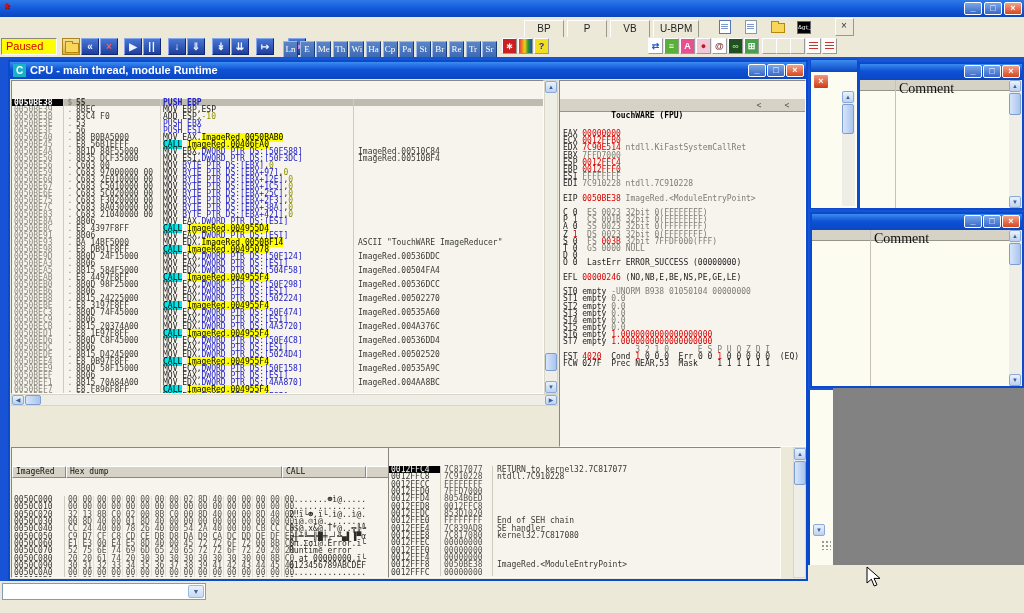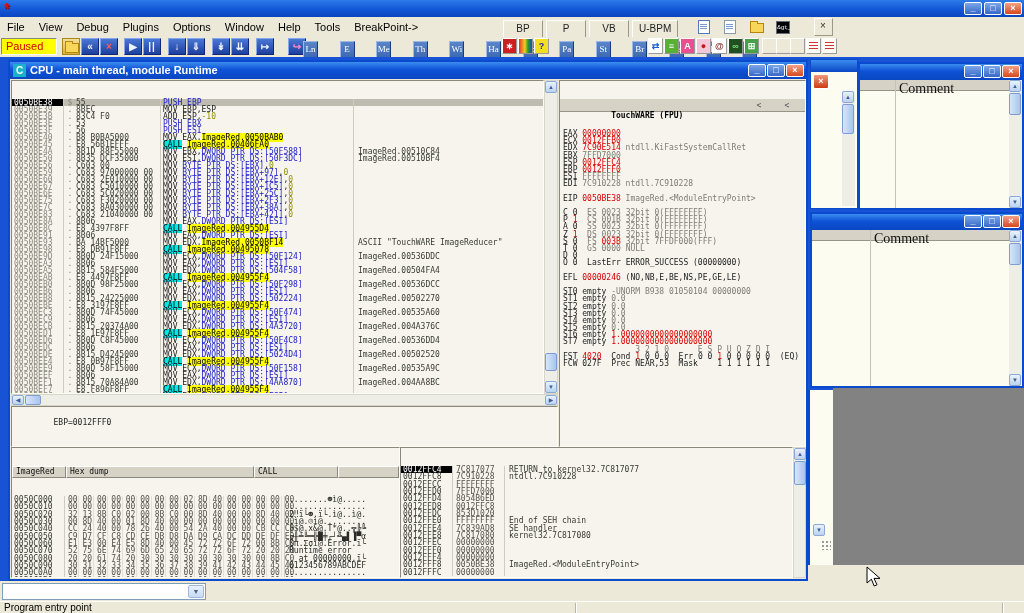--- a/index.html
+++ b/index.html
@@ -10,21 +10,21 @@
             background:linear-gradient(180deg,#2E7AE8 0%,#1257D8 55%,#0B45BE 100%);}
   .splat{position:absolute;left:4px;top:0px;color:#DE1010;font-size:14px;font-weight:bold;
          text-shadow:1px 1px 0 #7e0a0a;line-height:16px;}
   .wc{position:absolute;top:2px;width:18px;height:13px;border:1px solid #fff;border-radius:2px;
       background:linear-gradient(#7AA7E8,#3867C8);color:#fff;font-size:9px;line-height:10px;
       text-align:center;box-sizing:border-box;font-weight:bold;}
   .wc-close{background:linear-gradient(#F2A188,#D6481F);}
   .menubar{position:absolute;left:0;top:17px;width:1024px;height:20px;background:#ECE9D8;
            border-bottom:1px solid #D8D4C4;}
   .menu-item{display:inline-block;padding:3px 7px 2px 7px;font-size:11px;color:#000;}
-  .plugin-strip{position:absolute;left:503px;top:1px;white-space:nowrap;}
+  .plugin-strip{position:absolute;left:524px;top:1px;white-space:nowrap;}
   .pbtn{display:inline-block;min-width:26px;padding:0 6px;height:16px;background:#ECE9D8;
         border:1px solid;border-color:#FFFFFF #9C9888 #9C9888 #FFFFFF;font-size:10px;
         text-align:center;line-height:15px;margin-right:3px;color:#222;}
   .mico{display:inline-block;width:17px;height:16px;margin-right:3px;vertical-align:top;
         border:1px solid #ECE9D8;position:relative;text-align:center;}
   .page-gfx{position:absolute;left:3px;top:1px;width:10px;height:12px;background:#fff;
             border:1px solid #5577BB;box-shadow:inset 0 2px 0 #fff,inset 0 -2px 0 #fff;}
   .page-gfx::after{content:"";position:absolute;left:1px;top:3px;width:7px;height:1px;
             background:#7A9AD0;box-shadow:0 2px 0 #7A9AD0,0 4px 0 #7A9AD0;}
   .folder-gfx{position:absolute;left:2px;top:4px;width:12px;height:8px;background:#F7D65A;
@@ -40,21 +40,21 @@
           border:1px solid;border-color:#8A8878 #FFF #FFF #8A8878;color:#D40000;font-size:11px;
           line-height:15px;padding-left:4px;box-sizing:border-box;}
   .dbtn{position:absolute;top:1px;width:18px;height:17px;box-sizing:border-box;
         background:linear-gradient(180deg,#4A77D4,#1D3F9E);border:1px solid #10277A;
         border-top-color:#86A8EA;border-left-color:#86A8EA;color:#EFF4FF;font-size:10px;
         text-align:center;line-height:15px;font-weight:bold;}
   .lstrip{position:absolute;left:283px;top:1px;white-space:nowrap;}
   .lbtn{display:inline-block;width:15px;height:24px;background:linear-gradient(180deg,#5B85C9,#2E5EA8);
         border:1px solid #1A3C7A;border-top-color:#9DB8E4;border-left-color:#9DB8E4;color:#fff;
         font-size:9px;text-align:center;line-height:14px;margin-right:1.6px;box-sizing:border-box;
-        font-family:"Liberation Serif",serif;margin-left:20px;}
+        font-family:"Liberation Serif",serif;}
   .sico{position:absolute;top:1px;width:15px;height:16px;box-sizing:border-box;border:1px solid #999;
         border-top-color:#fff;border-left-color:#fff;font-size:9px;font-weight:bold;
         text-align:center;line-height:14px;background:#ECE9D8;}
   .rainbow{background:linear-gradient(90deg,#E33,#EE8822 25%,#EED020 45%,#2A9A2A 70%,#2244CC 100%);}
   .listico{background:#FDFCF4;}
   .listico::after{content:"";position:absolute;left:2px;top:3px;width:9px;height:9px;
         background:repeating-linear-gradient(180deg,#C33 0 1px,transparent 1px 3px);}
   
   .mdi{position:absolute;left:0;top:57px;width:1024px;height:524px;background:#1853D6;}
   
@@ -68,21 +68,21 @@
   .pane{position:absolute;background:#F6F4ED;border:1px solid;border-color:#8A887C #FDFCF5 #FDFCF5 #8A887C;
         box-sizing:border-box;overflow:hidden;}
   .mono{font-family:"DejaVu Sans Mono",monospace;font-size:8px;white-space:pre;}
   .disasm{left:1px;top:18px;width:533px;height:314px;}
   .drow{height:7px;line-height:7px;}
   .c-addr{display:inline-block;width:52px;padding-left:2px;color:#8A887C;border-right:1px solid #CFCCBF;box-sizing:border-box;}
   .c-mark{display:inline-block;width:12px;text-align:center;color:#8A887C;}
   .c-bytes{display:inline-block;width:85px;color:#3A3A34;border-right:1px solid #CFCCBF;box-sizing:border-box;}
   .c-instr{display:inline-block;width:193px;padding-left:2px;color:#222;border-right:1px solid #CFCCBF;box-sizing:border-box;}
   .c-comm{padding-left:4px;color:#3A3A34;}
-  .drow.sel{background:#BEBBB1;}
+  .drow.sel{background:#BEBBB1;font-weight:bold;}
   .drow.sel .c-addr{background:#000;color:#fff;}
   .hl-call{background:#00E6E6;color:#000;}
   .hl-tgt{background:#FFFF00;color:#000;}
   .c-blue{color:#2020C8;}
   .c-imm{color:#8F8F00;}
   .vscroll{position:absolute;left:534px;top:18px;width:14px;height:314px;background:#EFEEE6;
            border:1px solid #D8D5C9;box-sizing:border-box;}
   .sbtn{position:absolute;left:0px;width:12px;height:12px;box-sizing:border-box;
         background:linear-gradient(180deg,#EAF2FC,#BDD2F0);border:1px solid #8AA8D8;border-radius:2px;
         color:#3E5F94;font-size:6px;text-align:center;line-height:10px;}
@@ -99,21 +99,21 @@
   .t-k{color:#222;}.t-r{color:#D80000;}.t-g{color:#7E7C72;}
   .dump{left:1px;top:385px;width:389px;height:131px;}
   .dump-hdr{display:flex;height:12px;background:#D6D2C6;}
   .dh{border:1px solid;border-color:#FFF #8A887C #8A887C #FFF;box-sizing:border-box;
       padding-left:3px;line-height:10px;color:#111;}
   .durow{height:7.35px;line-height:7.35px;}
   .du-a{display:inline-block;width:53px;padding-left:2px;color:#3A3A34;border-right:1px solid #CFCCBF;box-sizing:border-box;}
   .du-h{display:inline-block;width:216px;padding-left:3px;color:#55534B;
         background:repeating-linear-gradient(90deg,transparent 0 13.46px,#E2DFD4 13.46px 14.46px);}
   .du-t{display:inline-block;width:84px;padding-left:4px;color:#2A2A26;border-left:1px solid #CFCCBF;box-sizing:border-box;}
-  .stackp{left:390px;top:385px;width:393px;height:131px;}
+  .stackp{left:378px;top:385px;width:393px;height:131px;}
   .strow{height:7.35px;line-height:7.35px;}
   .st-a{display:inline-block;width:52px;padding-left:2px;color:#3A3A34;border-right:1px solid #CFCCBF;box-sizing:border-box;}
   .st-a.sel{background:#000;color:#fff;}
   .st-v{display:inline-block;width:52px;padding-left:3px;color:#55534B;border-right:1px solid #CFCCBF;box-sizing:border-box;}
   .st-c{padding-left:4px;color:#3A3A34;}
   .stackscroll{position:absolute;left:783px;top:385px;width:13px;height:131px;background:#EFEEE6;
         border:1px solid #D8D5C9;box-sizing:border-box;}
   
   .backA{position:absolute;left:810px;top:2px;width:48px;height:150px;background:#FDFCF0;
          border:1px solid #0A4ACD;box-sizing:border-box;}
@@ -156,21 +156,20 @@
 <div class="screen">
 
   <div class="titlebar">
     <span class="splat">*</span>
     <div class="wc" style="right:42px;">_</div>
     <div class="wc" style="right:22px;">□</div>
     <div class="wc wc-close" style="right:2px;">×</div>
   </div>
 
   <div class="menubar">
-    <span><span class="menu-item">File</span><span class="menu-item">View</span><span class="menu-item">Debug</span><span class="menu-item">Plugins</span><span class="menu-item">Options</span><span class="menu-item">Window</span><span class="menu-item">Help</span><span class="menu-item">Tools</span><span class="menu-item">BreakPoint-&gt;</span></span>
     <span class="plugin-strip">
       <span><span class="pbtn">BP</span><span class="pbtn">P</span><span class="pbtn">VB</span><span class="pbtn">U-BPM</span></span>
       <span class="mico" style="margin-left:8px;"><span class="page-gfx"></span></span>
       <span class="mico"><span class="page-gfx" style="border-color:#8899AA"></span></span>
       <span class="mico"><span class="folder-gfx"></span></span>
       <span class="mico"><span class="console-gfx">&amp;gt;_</span></span>
       <span class="mico xsmall" style="margin-left:14px;">×</span>
     </span>
   </div>
 
@@ -227,37 +226,34 @@
         <div class="sthumb" style="top:272px;height:18px;"></div>
         <div class="sbtn" style="bottom:0;">▼</div>
       </div>
 
       <div class="hscroll">
         <div class="sbtn" style="left:0;top:0;height:10px;line-height:8px;">◀</div>
         <div class="sthumb" style="left:13px;top:0;width:16px;height:10px;"></div>
         <div class="sbtn" style="right:0;left:auto;top:0;height:10px;line-height:8px;position:absolute;">▶</div>
       </div>
 
-      <div class="pane info mono">
-        <span>EBP=0012FFF0</span>
-      </div>
 
       <div class="pane regs mono">
         <div class="pane-hdr">
           <span>TouchWARE (FPU)</span>
           <span class="reg-col" style="right:36px;">&lt;</span>
           <span class="reg-col" style="right:8px;">&lt;</span>
         </div>
         <div><div class="rline"><span class="t-k">EAX </span><span class="t-r">00000000</span></div><div class="rline"><span class="t-k">ECX </span><span class="t-r">0012FFB0</span></div><div class="rline"><span class="t-k">EDX </span><span class="t-r">7C90E514</span><span class="t-g"> ntdll.KiFastSystemCallRet</span></div><div class="rline"><span class="t-k">EBX </span><span class="t-g">7FFD7000</span></div><div class="rline"><span class="t-k">ESP </span><span class="t-r">0012FFC4</span></div><div class="rline"><span class="t-k">EBP </span><span class="t-r">0012FFF0</span></div><div class="rline"><span class="t-k">ESI </span><span class="t-g">FFFFFFFF</span></div><div class="rline"><span class="t-k">EDI </span><span class="t-g">7C910228</span><span class="t-g"> ntdll.7C910228</span></div><div class="rline">&nbsp;</div><div class="rline"><span class="t-k">EIP </span><span class="t-r">0050BE38</span><span class="t-g"> ImageRed.&lt;ModuleEntryPoint&gt;</span></div><div class="rline">&nbsp;</div><div class="rline"><span class="t-k">C 0  </span><span class="t-g">ES 0023 32bit 0(FFFFFFFF)</span></div><div class="rline"><span class="t-k">P </span><span class="t-r">1</span><span class="t-k">  </span><span class="t-g">CS 001B 32bit 0(FFFFFFFF)</span></div><div class="rline"><span class="t-k">A 0  </span><span class="t-g">SS 0023 32bit 0(FFFFFFFF)</span></div><div class="rline"><span class="t-k">Z </span><span class="t-r">1</span><span class="t-k">  </span><span class="t-g">DS 0023 32bit 0(FFFFFFFF)</span></div><div class="rline"><span class="t-k">S 0  </span><span class="t-g">FS </span><span class="t-r">003B</span><span class="t-g"> 32bit 7FFDF000(FFF)</span></div><div class="rline"><span class="t-k">T 0  </span><span class="t-g">GS 0000 NULL</span></div><div class="rline"><span class="t-k">D 0</span></div><div class="rline"><span class="t-k">O 0  </span><span class="t-k">LastErr ERROR_SUCCESS (00000000)</span></div><div class="rline">&nbsp;</div><div class="rline"><span class="t-k">EFL </span><span class="t-r">00000246</span><span class="t-k"> (NO,NB,E,BE,NS,PE,GE,LE)</span></div><div class="rline">&nbsp;</div><div class="rline"><span class="t-k">ST0 empty </span><span class="t-g">-UNORM B938 01050104 00000000</span></div><div class="rline"><span class="t-k">ST1 empty </span><span class="t-g">0.0</span></div><div class="rline"><span class="t-k">ST2 empty </span><span class="t-g">0.0</span></div><div class="rline"><span class="t-k">ST3 empty </span><span class="t-g">0.0</span></div><div class="rline"><span class="t-k">ST4 empty </span><span class="t-g">0.0</span></div><div class="rline"><span class="t-k">ST5 empty </span><span class="t-g">0.0</span></div><div class="rline"><span class="t-k">ST6 empty </span><span class="t-r">1.0000000000000000000</span></div><div class="rline"><span class="t-k">ST7 empty </span><span class="t-r">1.0000000000000000000</span></div><div class="rline"><span class="t-g">               3 2 1 0      E S P U O Z D I</span></div><div class="rline"><span class="t-k">FST </span><span class="t-r">4020</span><span class="t-k">  Cond </span><span class="t-r">1</span><span class="t-k"> 0 0 0  Err 0 0 </span><span class="t-r">1</span><span class="t-k"> 0 0 0 0 0  (EQ)</span></div><div class="rline"><span class="t-k">FCW 027F  Prec NEAR,53  Mask    1 1 1 1 1 1</span></div></div>
       </div>
 
       <div class="pane dump mono">
         <div class="dump-hdr">
           <div class="dh" style="width:54px;">ImageRed</div>
-          <div class="dh" style="width:188px;">Hex dump</div>
+          <div class="dh" style="width:216px;">Hex dump</div>
           <div class="dh" style="width:84px;">CALL</div>
           <div class="dh" style="flex:1;"></div>
         </div>
         <div><div class="durow"><span class="du-a">0050C000</span><span class="du-h">00 00 00 00 00 00 00 00 02 8D 40 00 00 00 00 00</span><span class="du-t">........☻ì@.....</span></div><div class="durow"><span class="du-a">0050C010</span><span class="du-h">00 00 00 00 00 00 00 00 00 00 00 00 00 00 00 00</span><span class="du-t">................</span></div><div class="durow"><span class="du-a">0050C020</span><span class="du-h">32 13 8B C0 02 00 8B C0 00 8D 40 00 00 8D 40 00</span><span class="du-t">2‼ï└☻.ï└.ì@..ì@.</span></div><div class="durow"><span class="du-a">0050C030</span><span class="du-h">00 8D 40 00 01 8D 40 00 00 00 00 00 00 00 00 00</span><span class="du-t">.ì@.☺ì@.........</span></div><div class="durow"><span class="du-a">0050C040</span><span class="du-h">CC 24 40 00 78 26 40 00 54 2A 40 00 00 CB CC C8</span><span class="du-t">╠$@.x&amp;@.T*@..╦╠╚</span></div><div class="durow"><span class="du-a">0050C050</span><span class="du-h">C9 D7 CF C8 CD CE DB D8 DA D9 CA DC DD DE DF E0</span><span class="du-t">╔╫╧╚═╬█╪┌┘╩▄▌▐▀α</span></div><div class="durow"><span class="du-a">0050C060</span><span class="du-h">E1 E3 00 E4 E5 8D 40 00 45 72 72 6F 72 00 8B C0</span><span class="du-t">ßπ.Σσì@.Error.ï└</span></div><div class="durow"><span class="du-a">0050C070</span><span class="du-h">52 75 6E 74 69 6D 65 20 65 72 72 6F 72 20 20 20</span><span class="du-t">Runtime error   </span></div><div class="durow"><span class="du-a">0050C080</span><span class="du-h">20 20 61 74 20 30 30 30 30 30 30 30 30 00 8B C0</span><span class="du-t">  at 00000000.ï└</span></div><div class="durow"><span class="du-a">0050C090</span><span class="du-h">30 31 32 33 34 35 36 37 38 39 41 42 43 44 45 46</span><span class="du-t">0123456789ABCDEF</span></div><div class="durow"><span class="du-a">0050C0A0</span><span class="du-h">00 00 00 00 00 00 00 00 00 00 00 00 00 00 00 00</span><span class="du-t">................</span></div><div class="durow"><span class="du-a">0050C0B0</span><span class="du-h">00 00 00 00 00 00 00 00 00 00 00 00 00 00 00 00</span><span class="du-t">................</span></div></div>
       </div>
 
       <div class="pane stackp mono">
         <div><div class="strow"><span class="st-a sel">0012FFC4</span><span class="st-v">7C817077</span><span class="st-c">RETURN to kernel32.7C817077</span></div><div class="strow"><span class="st-a">0012FFC8</span><span class="st-v">7C910228</span><span class="st-c">ntdll.7C910228</span></div><div class="strow"><span class="st-a">0012FFCC</span><span class="st-v">FFFFFFFF</span><span class="st-c"></span></div><div class="strow"><span class="st-a">0012FFD0</span><span class="st-v">7FFD7000</span><span class="st-c"></span></div><div class="strow"><span class="st-a">0012FFD4</span><span class="st-v">8054B6ED</span><span class="st-c"></span></div><div class="strow"><span class="st-a">0012FFD8</span><span class="st-v">0012FFC8</span><span class="st-c"></span></div><div class="strow"><span class="st-a">0012FFDC</span><span class="st-v">853D1020</span><span class="st-c"></span></div><div class="strow"><span class="st-a">0012FFE0</span><span class="st-v">FFFFFFFF</span><span class="st-c">End of SEH chain</span></div><div class="strow"><span class="st-a">0012FFE4</span><span class="st-v">7C839AD8</span><span class="st-c">SE handler</span></div><div class="strow"><span class="st-a">0012FFE8</span><span class="st-v">7C817080</span><span class="st-c">kernel32.7C817080</span></div><div class="strow"><span class="st-a">0012FFEC</span><span class="st-v">00000000</span><span class="st-c"></span></div><div class="strow"><span class="st-a">0012FFF0</span><span class="st-v">00000000</span><span class="st-c"></span></div><div class="strow"><span class="st-a">0012FFF4</span><span class="st-v">00000000</span><span class="st-c"></span></div><div class="strow"><span class="st-a">0012FFF8</span><span class="st-v">0050BE38</span><span class="st-c">ImageRed.&lt;ModuleEntryPoint&gt;</span></div><div class="strow"><span class="st-a">0012FFFC</span><span class="st-v">00000000</span><span class="st-c"></span></div></div>
       </div>
       <div class="stackscroll">
@@ -317,25 +313,20 @@
     <div class="beigeBR"></div>
   </div>
 
   <div class="bottomband">
     <div class="combo">
       <input class="combo-input" value="" style="">
       <div class="combo-btn">▼</div>
     </div>
   </div>
 
-  <div class="statusbar">
-    <span>Program entry point</span>
-    <span class="sb-div" style="left:575px;"></span>
-    <span class="sb-div" style="left:1002px;"></span>
-  </div>
 
   <div class="cursor">
     <svg width="16" height="22" viewBox="0 0 16 22">
       <polygon points="1,1 1,17 5.4,13.2 8.2,20 11,18.8 8,12.4 14,12.4" fill="#FFFFFF" stroke="#000000" stroke-width="1"></polygon>
     </svg>
   </div>
 
 </div>
 
 </body></html>

